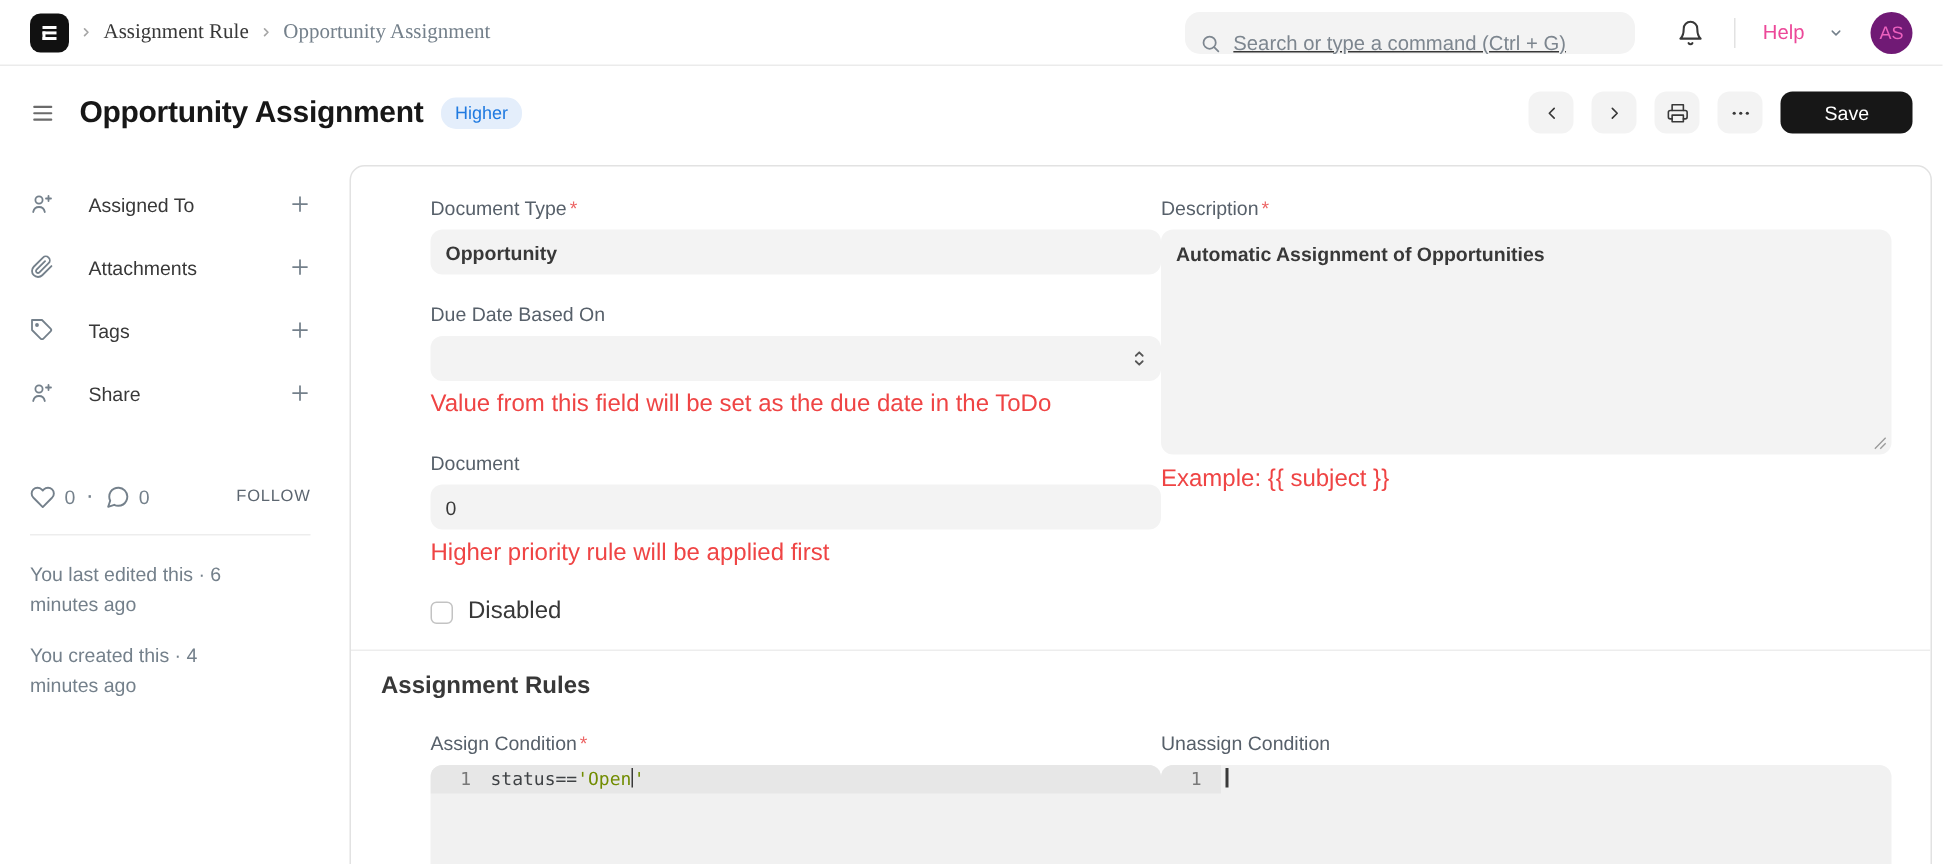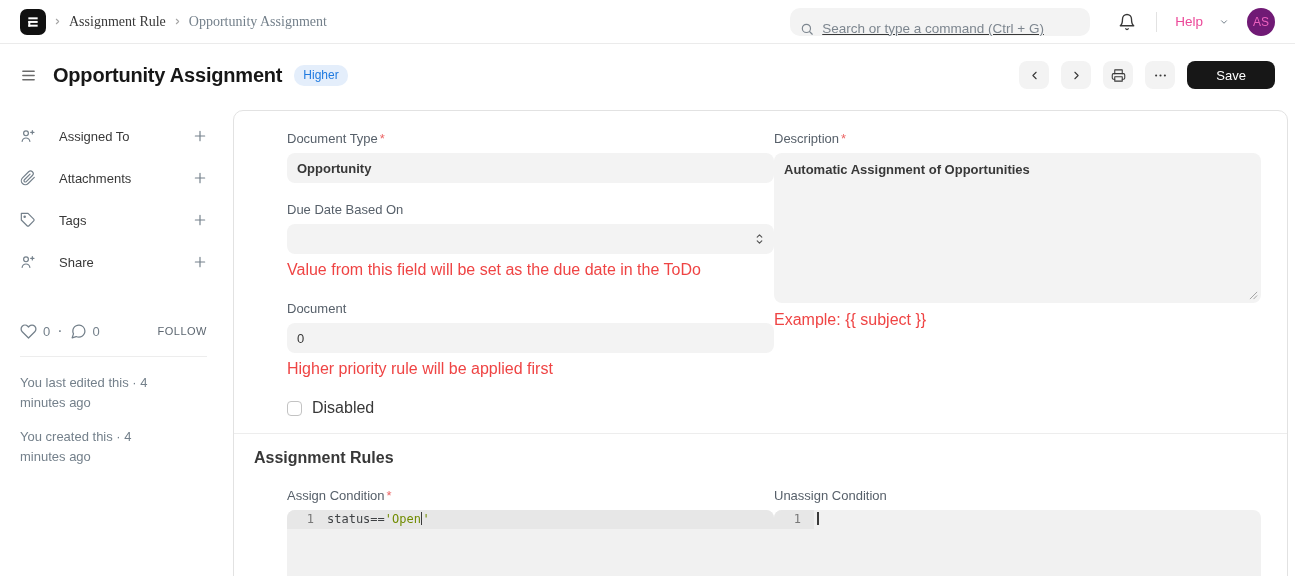--- a/index.html
+++ b/index.html
@@ -264,21 +264,21 @@
       <svg width="17" height="17" viewBox="0 0 24 24" fill="none" stroke="#74808b" stroke-width="1.8" stroke-linecap="round" stroke-linejoin="round">
           <path d="M21 11.5a8.38 8.38 0 0 1-.9 3.8 8.5 8.5 0 0 1-7.6 4.7 8.38 8.38 0 0 1-3.8-.9L3 21l1.9-5.7a8.38 8.38 0 0 1-.9-3.8 8.5 8.5 0 0 1 4.7-7.6 8.38 8.38 0 0 1 3.8-.9h.5a8.48 8.48 0 0 1 8 8v.5z"></path>
         </svg>
     </span>
     <span class="cnt">0</span>
     <span class="follow">FOLLOW</span>
   </div>
 
   <hr class="side-hr">
 
-  <p class="side-meta">You last edited this · 4 minutes ago</p>
+  <p class="side-meta">You last edited this · 6 minutes ago</p>
   <p class="side-meta">You created this · 4 minutes ago</p>
 </aside>
 
 <main class="card">
 
   <div class="cols">
 
     <div class="col">
       <div class="field">
         <label class="f-label"><span>Document Type</span><span class="req">*</span></label>

